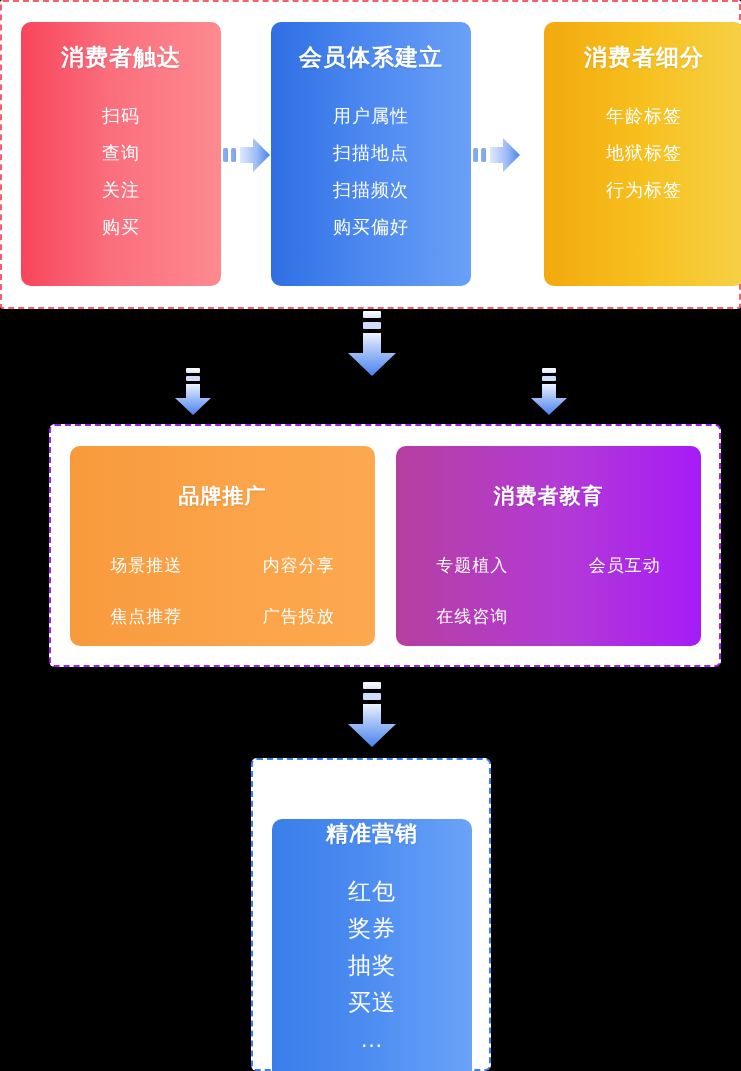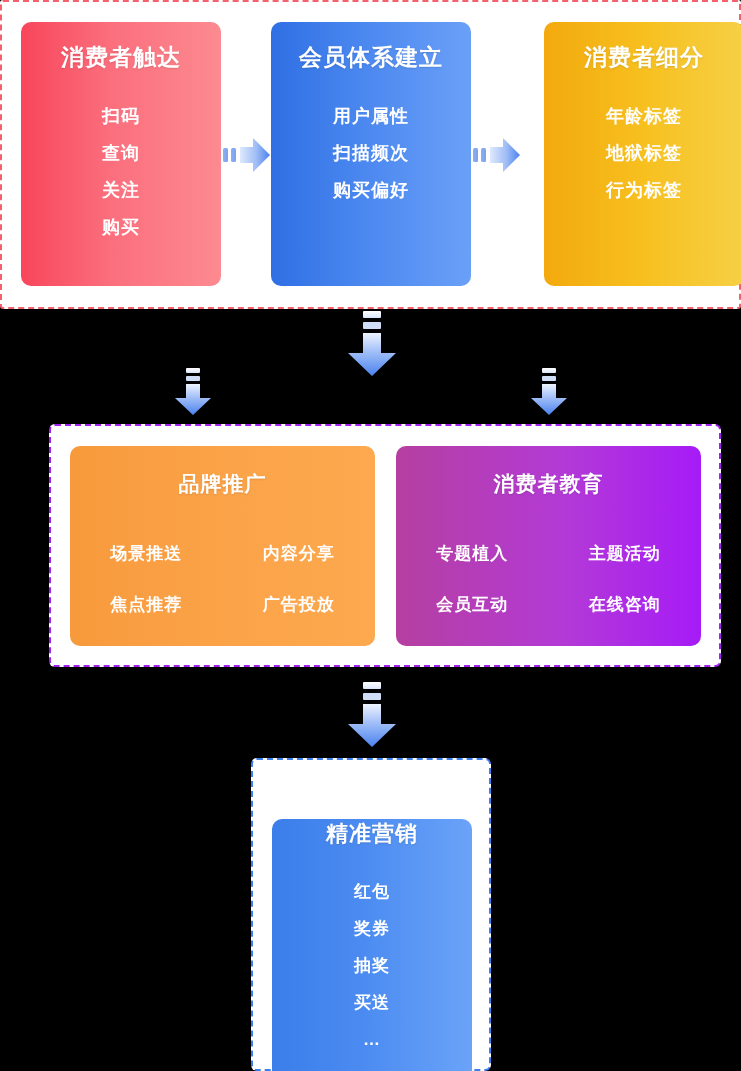--- a/index.html
+++ b/index.html
@@ -55,21 +55,21 @@
     color: #ffffff;
     text-align: center;
     overflow: hidden;
   }
   .card-title {
     font-weight: bold;
     letter-spacing: 1px;
     text-shadow: 0 1px 2px rgba(0,0,0,0.12);
   }
   .card-item {
-    font-weight: bold;
+    font-weight: normal;
     letter-spacing: 1px;
   }
 
   
   .card-top {
     top: 22px;
     width: 200px;
     height: 264px;
     padding-top: 20px;
   }
@@ -93,21 +93,21 @@
   #card-segment {
     left: 544px;
     background: linear-gradient(90deg, #f3a90d 0%, #f7c01f 50%, #f6d045 100%);
   }
 
   
   .card-mid {
     top: 446px;
     width: 305px;
     height: 200px;
-    padding-top: 24px;
+    padding-top: 36px;
   }
   .card-mid .card-title {
     font-size: 21px;
     line-height: 28px;
     margin-bottom: 44px;
   }
   .card-mid .grid {
     display: grid;
     grid-template-columns: 1fr 1fr;
     row-gap: 27px;
@@ -132,21 +132,21 @@
     width: 200px;
     height: 271px;
     background: linear-gradient(90deg, #3b7eea 0%, #4b8bf1 45%, #6aa3f8 100%);
   }
   #card-precision .card-title {
     font-size: 22px;
     line-height: 30px;
     margin-bottom: 24px;
   }
   #card-precision .card-item {
-    font-size: 17px;
+    font-size: 23px;
     line-height: 37px;
   }
 
   
   .arrow {
     position: absolute;
   }
   .arrow-right { width: 48px; height: 40px; }
   #arrow-right-1 { left: 223px; top: 135px; }
   #arrow-right-2 { left: 473px; top: 135px; }
@@ -167,20 +167,21 @@
   <div class="card-title">消费者触达</div>
   <div class="card-item">扫码</div>
   <div class="card-item">查询</div>
   <div class="card-item">关注</div>
   <div class="card-item">购买</div>
 </div>
 
 <div class="card card-top" id="card-member">
   <div class="card-title">会员体系建立</div>
   <div class="card-item">用户属性</div>
+  <div class="card-item">扫描地点</div>
   <div class="card-item">扫描频次</div>
   <div class="card-item">购买偏好</div>
 </div>
 
 <div class="card card-top" id="card-segment">
   <div class="card-title">消费者细分</div>
   <div class="card-item">年龄标签</div>
   <div class="card-item">地狱标签</div>
   <div class="card-item">行为标签</div>
 </div>
@@ -256,21 +257,20 @@
     <div class="card-item">内容分享</div>
     <div class="card-item">焦点推荐</div>
     <div class="card-item">广告投放</div>
   </div>
 </div>
 
 <div class="card card-mid" id="card-education">
   <div class="card-title">消费者教育</div>
   <div class="grid">
     <div class="card-item">专题植入</div>
-    <div class="card-item">主题活动</div>
     <div class="card-item">会员互动</div>
     <div class="card-item">在线咨询</div>
   </div>
 </div>
 
 <div class="arrow arrow-down-lg" id="arrow-down-bottom">
   <svg width="62" height="66" viewBox="0 0 62 66">
     <rect x="22" y="0" width="18" height="7" rx="1" fill="url(#gdb)"></rect>
     <rect x="22" y="11" width="18" height="7" rx="1" fill="#cfddf9"></rect>
     <path d="M22 22 L40 22 L40 42 L55 42 L31 65 L7 42 L22 42 Z" fill="url(#gd1)"></path>

